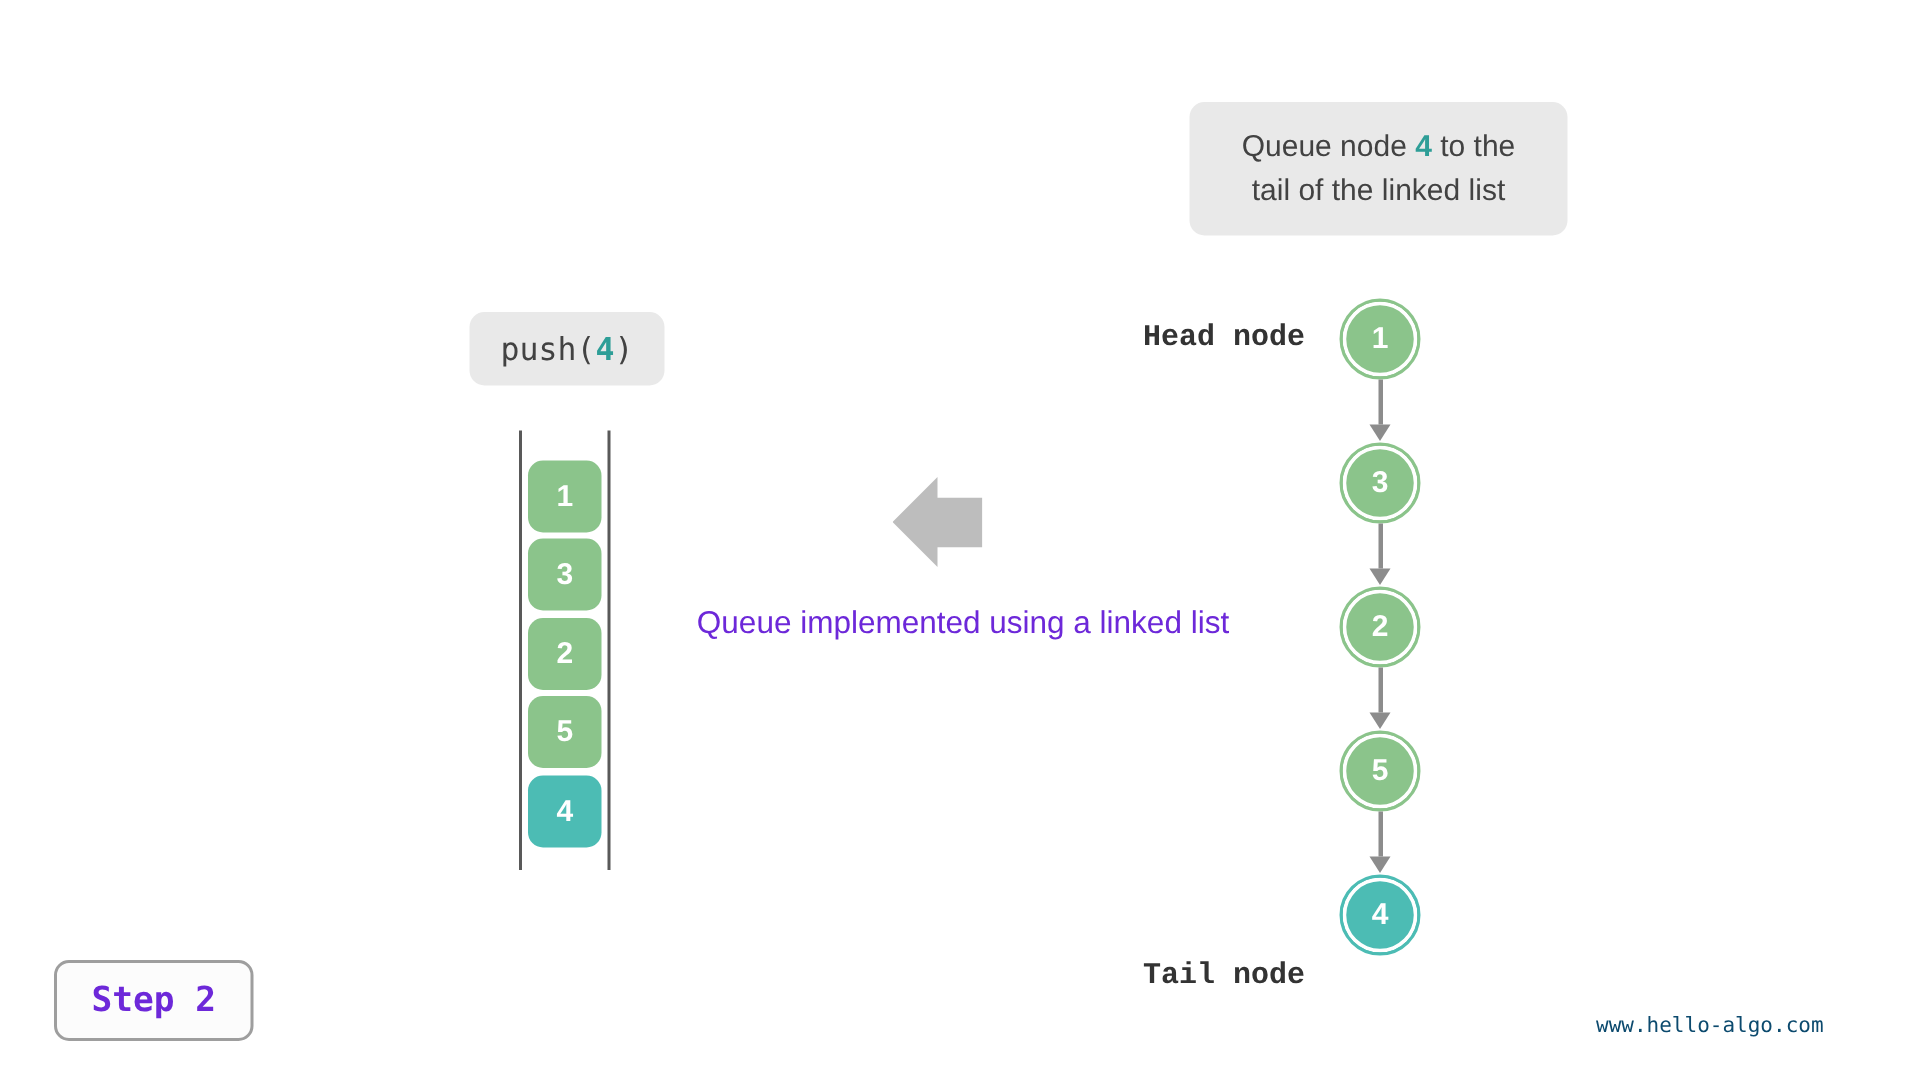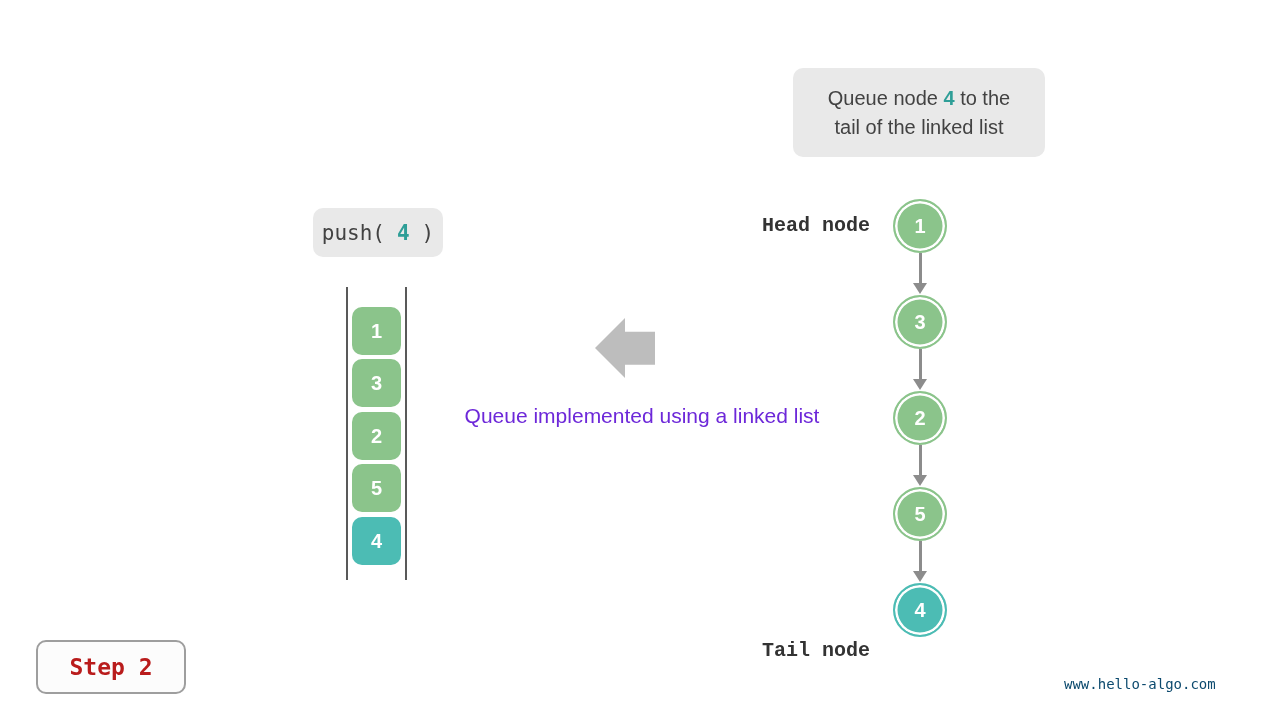--- a/index.html
+++ b/index.html
@@ -18,21 +18,21 @@
     display: flex; align-items: center; justify-content: center;
   }
   .callout-text { text-align: center; font-size: 20px; line-height: 29px; color: #424242; }
   .accent-num { font-weight: bold; }
 
   
   .push-label {
     position: absolute; left: 313px; top: 208px; width: 130px; height: 49px;
     background: #E9E9E9; border-radius: 10px;
     display: flex; align-items: center; justify-content: center;
-    font-family: "DejaVu Sans Mono", monospace; font-size: 21px; color: #424242; gap: 12px;
+    font-family: "DejaVu Sans Mono", monospace; font-size: 21px; color: #424242;
   }
   .push-label .accent-num { font-weight: bold; }
 
   
   .qwall { position: absolute; top: 287px; width: 2px; height: 293px; background: #595959; }
   .qwall-left  { left: 346px; }
   .qwall-right { left: 405px; }
   .qbox {
     position: absolute; left: 352px; width: 49px; height: 48px; border-radius: 10px;
     display: flex; align-items: center; justify-content: center;
@@ -75,24 +75,24 @@
   
   .side-label {
     position: absolute; width: 230px; left: 640px; text-align: right;
     font-size: 20px; font-weight: bold; color: #333333; font-family: Liberation Mono, monospace;
   }
   .head-label { top: 214px; }
   .tail-label { top: 598px; margin-top: 41px; }
 
   
   .step-box {
-    position: absolute; left: 36px; top: 640px; width: 150px; height: 54px;
+    position: absolute; left: 36px; top: 640px; width: 133px; height: 54px;
     border: 2px solid #9E9E9E; border-radius: 10px; background: #FCFCFC;
     display: flex; align-items: center; justify-content: center;
-    font-family: "DejaVu Sans Mono", monospace; font-size: 23px; font-weight: bold; color: #b91c1c;
+    font-family: "DejaVu Sans Mono", monospace; font-size: 23px; font-weight: bold; color: #6d28d9;
   }
 
   
   .watermark {
     position: absolute; left: 1064px; top: 676px;
     font-family: "DejaVu Sans Mono", monospace; font-size: 14px; color: #0c4a6e;
   }
 </style>
 </head>
 <body>

